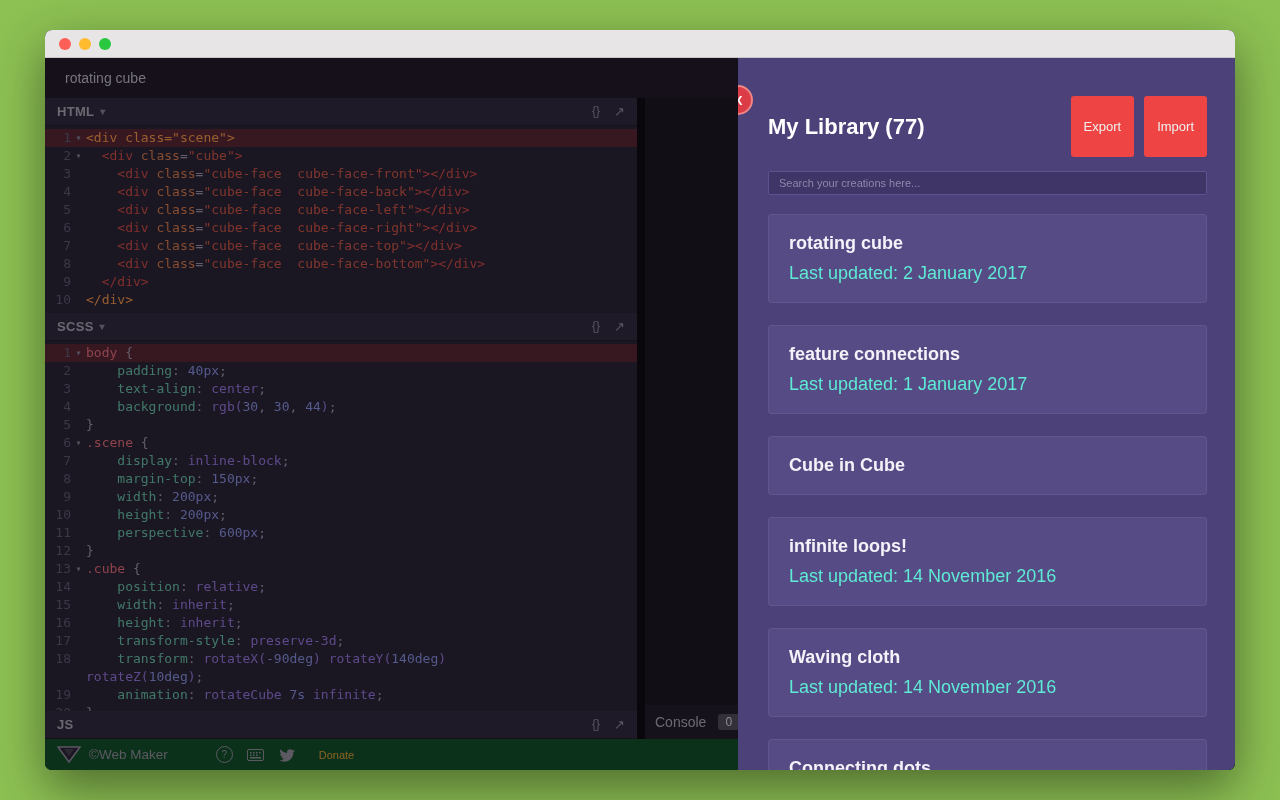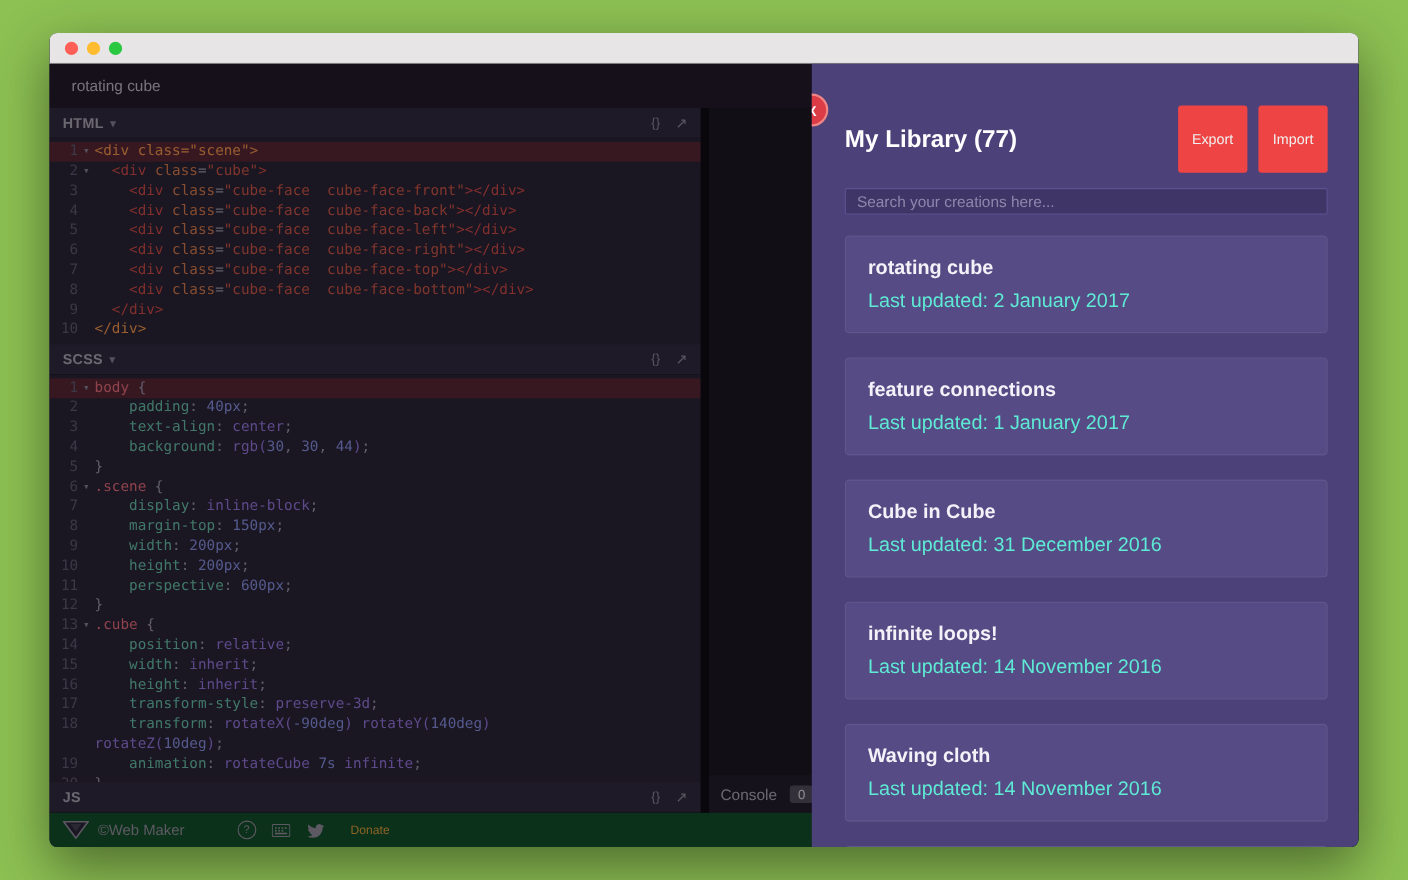--- a/index.html
+++ b/index.html
@@ -72,21 +72,21 @@
     background:#dc3c46;border:2.5px solid #ef8585;color:#fff;font-weight:bold;font-size:13px;
     display:flex;align-items:center;justify-content:center;cursor:pointer;box-sizing:border-box;
     font-family:"Liberation Sans",sans-serif;padding:0;}
   .lib-head{display:flex;align-items:center;}
   .lib-title-h{margin:0;font-size:22px;color:#ffffff;font-weight:bold;}
   .lib-actions{margin-left:auto;display:flex;gap:10px;}
   .lib-btn{background:#ef4444;color:#f0f0f0;border:0;border-radius:3px;
     font-family:"Liberation Sans",sans-serif;font-size:13px;padding:23px 13px;cursor:pointer;}
   .search{margin-top:14px;width:100%;box-sizing:border-box;height:24px;
     background:#3f3566;border:1px solid #5d5290;border-radius:2px;color:#cfcae0;
-    font-family:"Liberation Sans",sans-serif;font-size:14px;padding:0 10px;outline:none;}
+    font-family:"Liberation Sans",sans-serif;font-size:11px;padding:0 10px;outline:none;}
   .search::placeholder{color:#8e87ad;}
   .lib-card{margin-top:22px;background:#574b85;border:1px solid rgba(255,255,255,.07);
     border-radius:4px;padding:18px 20px;cursor:pointer;}
   .lib-card:first-child{margin-top:19px;}
   .lib-title{font-size:18px;font-weight:bold;color:#f4f2f9;}
   .lib-updated{margin-top:9px;font-size:18px;color:#5eead4;}
 </style>
 </head>
 <body>
 
@@ -241,21 +241,20 @@
             <div class="lib-card">
               <div class="lib-title">rotating cube</div>
               <div class="lib-updated">Last updated: 2 January 2017</div>
             </div>
             <div class="lib-card">
               <div class="lib-title">feature connections</div>
               <div class="lib-updated">Last updated: 1 January 2017</div>
             </div>
             <div class="lib-card">
               <div class="lib-title">Cube in Cube</div>
-              <div class="lib-updated">Last updated: 31 December 2016</div>
             </div>
             <div class="lib-card">
               <div class="lib-title">infinite loops!</div>
               <div class="lib-updated">Last updated: 14 November 2016</div>
             </div>
             <div class="lib-card">
               <div class="lib-title">Waving cloth</div>
               <div class="lib-updated">Last updated: 14 November 2016</div>
             </div>
             <div class="lib-card">

